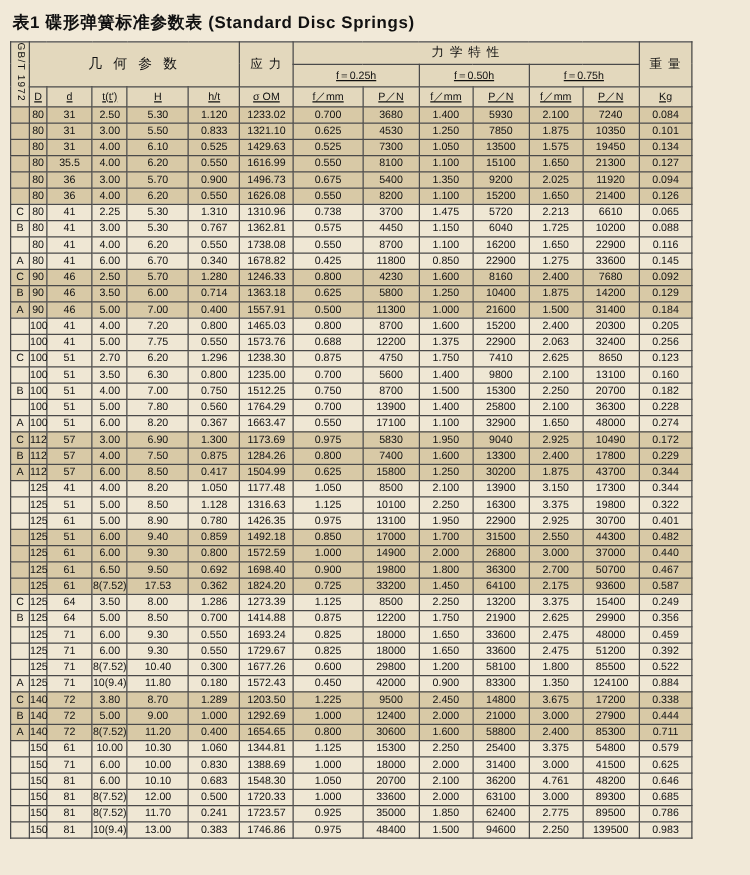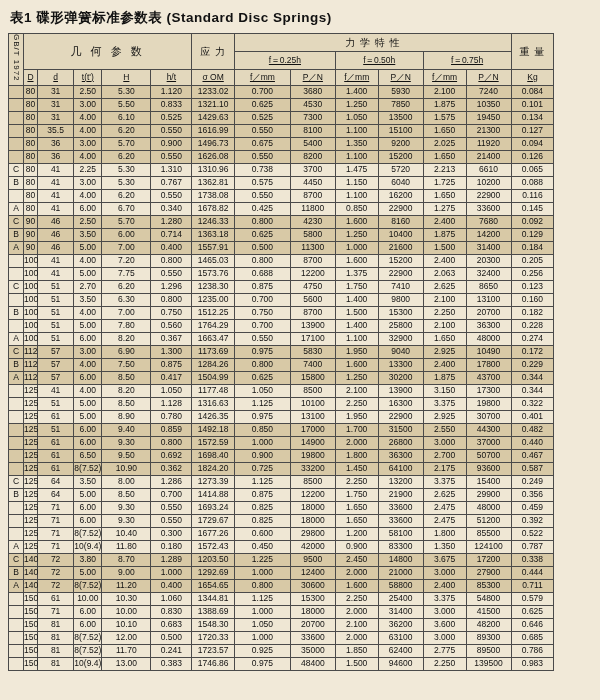--- a/index.html
+++ b/index.html
@@ -612,21 +612,21 @@
           <td>36300</td>
           <td>2.700</td>
           <td>50700</td>
           <td>0.467</td>
         </tr>
         <tr class="rowband-a">
           <td class="grp"></td>
           <td>125</td>
           <td>61</td>
           <td>8(7.52)</td>
-          <td>10.90</td>
+          <td>17.53</td>
           <td>0.362</td>
           <td>1824.20</td>
           <td>0.725</td>
           <td>33200</td>
           <td>1.450</td>
           <td>64100</td>
           <td>2.175</td>
           <td>93600</td>
           <td>0.587</td>
         </tr>
@@ -717,21 +717,21 @@
           <td>10(9.4)</td>
           <td>11.80</td>
           <td>0.180</td>
           <td>1572.43</td>
           <td>0.450</td>
           <td>42000</td>
           <td>0.900</td>
           <td>83300</td>
           <td>1.350</td>
           <td>124100</td>
-          <td>0.787</td>
+          <td>0.884</td>
         </tr>
         <tr class="rowband-a">
           <td class="grp">C</td>
           <td>140</td>
           <td>72</td>
           <td>3.80</td>
           <td>8.70</td>
           <td>1.289</td>
           <td>1203.50</td>
           <td>1.225</td>
@@ -811,21 +811,21 @@
           <td>150</td>
           <td>81</td>
           <td>6.00</td>
           <td>10.10</td>
           <td>0.683</td>
           <td>1548.30</td>
           <td>1.050</td>
           <td>20700</td>
           <td>2.100</td>
           <td>36200</td>
-          <td>3.600</td>
+          <td>4.761</td>
           <td>48200</td>
           <td>0.646</td>
         </tr>
         <tr class="rowband-b">
           <td class="grp"></td>
           <td>150</td>
           <td>81</td>
           <td>8(7.52)</td>
           <td>12.00</td>
           <td>0.500</td>

